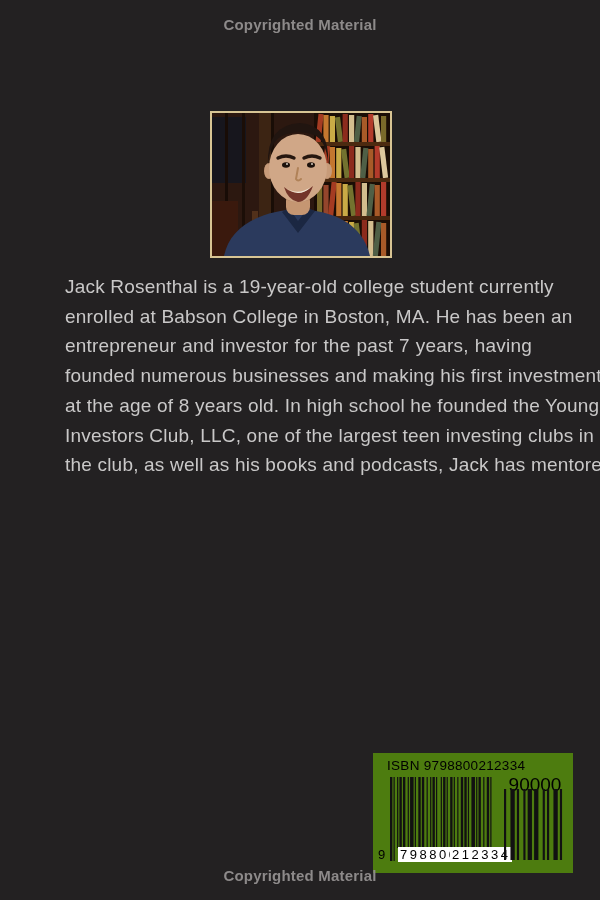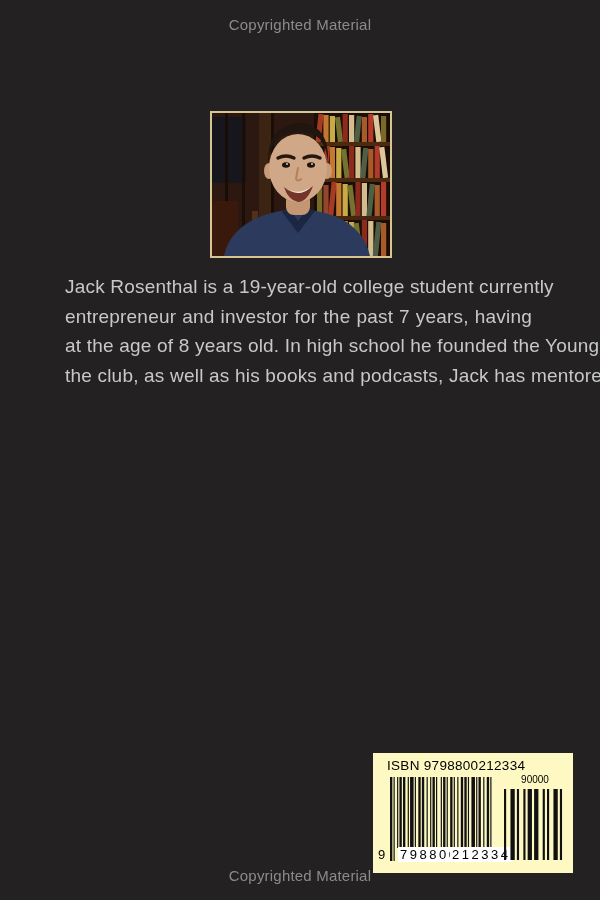--- a/index.html
+++ b/index.html
@@ -3,49 +3,49 @@
 <meta charset="utf-8">
 <style>
   html,body{margin:0;padding:0;}
   body{
     width:600px;height:900px;position:relative;overflow:hidden;
     background:#232122;
     font-family:"Liberation Sans", sans-serif;
   }
   .copyright{
     position:absolute;left:0;width:600px;text-align:center;
-    color:#8d8a8a;font-size:15px;font-weight:normal;letter-spacing:.2px;
+    color:#8d8a8a;font-size:15px;font-weight:bold;letter-spacing:.2px;
   }
   .copyright.top{top:16px;}
   .copyright.bottom{top:867px;}
 
   .photo-frame{
     position:absolute;left:210px;top:111px;width:178px;height:143px;
     border:2px solid #d8c594;background:#241109;
   }
   .photo-frame svg{display:block;width:100%;height:100%;}
 
   .bio{
     position:absolute;left:65px;top:272px;width:467px;
     color:#c9c8c8;font-size:19px;line-height:29.7px;letter-spacing:.2px;
   }
   .bio-line{text-align:justify;text-align-last:justify;white-space:nowrap;}
   .bio-line:last-child{text-align-last:left;}
 
   .barcode-box{
     position:absolute;left:373px;top:753px;width:200px;height:120px;
-    background:#fef9c3;color:#000;
+    background:#4d7c0f;color:#000;
   }
   .isbn-label{position:absolute;left:14px;top:5px;font-size:13.5px;letter-spacing:.3px;}
   .bars-main{position:absolute;left:17px;top:24px;}
   .digit{position:absolute;top:94px;font-size:13px;background:#fff;line-height:15px;}
   .digit-lead{left:5px;background:transparent;}
   .digit-g1{left:25px;letter-spacing:2.5px;padding:0 2px;}
   .digit-g2{left:77px;letter-spacing:2.5px;padding:0 2px;}
-  .addon-label{position:absolute;left:130px;top:21px;width:64px;text-align:center;font-size:10px;}
+  .addon-label{position:absolute;left:130px;top:21px;width:64px;text-align:center;font-size:19px;}
   .bars-addon{position:absolute;left:131px;top:36px;}
 </style>
 </head>
 <body>
 
 <div class="copyright top">Copyrighted Material</div>
 
 <div class="photo-frame">
   <svg viewBox="0 0 178 143" preserveAspectRatio="none">
 
@@ -128,22 +128,25 @@
       <circle cx="100" cy="51" r="0.9" fill="#e8e0d4"></circle>
       <path d="M 86,55 L 84,66 Q 86,69 89,66" stroke="#b08258" stroke-width="2" fill="none" stroke-linecap="round"></path>
       <path d="M 72,74 Q 86,86 101,73 Q 95,89 86,89 Q 76,87 72,74 Z" fill="#73352a"></path>
       <path d="M 74,75 Q 86,83 99,74 Q 93,80 86,80 Q 79,79 74,75 Z" fill="#efe7d8"></path>
     </g>
   </svg>
 </div>
 
 <div class="bio" id="bio">
     <div class="bio-line">Jack Rosenthal is a 19-year-old college student currently</div>
+    <div class="bio-line">enrolled at Babson College in Boston, MA. He has been an</div>
     <div class="bio-line">entrepreneur and investor for the past 7 years, having</div>
+    <div class="bio-line">founded numerous businesses and making his first investment</div>
     <div class="bio-line">at the age of 8 years old. In high school he founded the Young</div>
+    <div class="bio-line">Investors Club, LLC, one of the largest teen investing clubs in</div>
     <div class="bio-line">the club, as well as his books and podcasts, Jack has mentored</div>
   </div>
 
 <div class="barcode-box">
   <div class="isbn-label">ISBN 9798800212334</div>
   <svg class="bars-main" id="barsMain" width="102" height="85">
       <rect x="0.00" y="0" width="2.36" height="84" fill="#111"></rect>
       <rect x="3.54" y="0" width="1.18" height="84" fill="#111"></rect>
       <rect x="7.08" y="0" width="1.18" height="71" fill="#111"></rect>
       <rect x="9.44" y="0" width="2.36" height="71" fill="#111"></rect>

